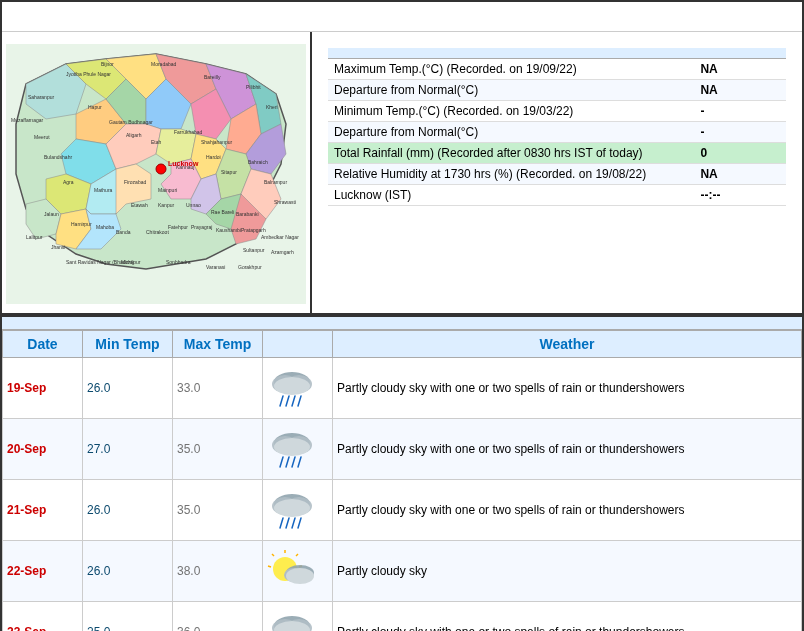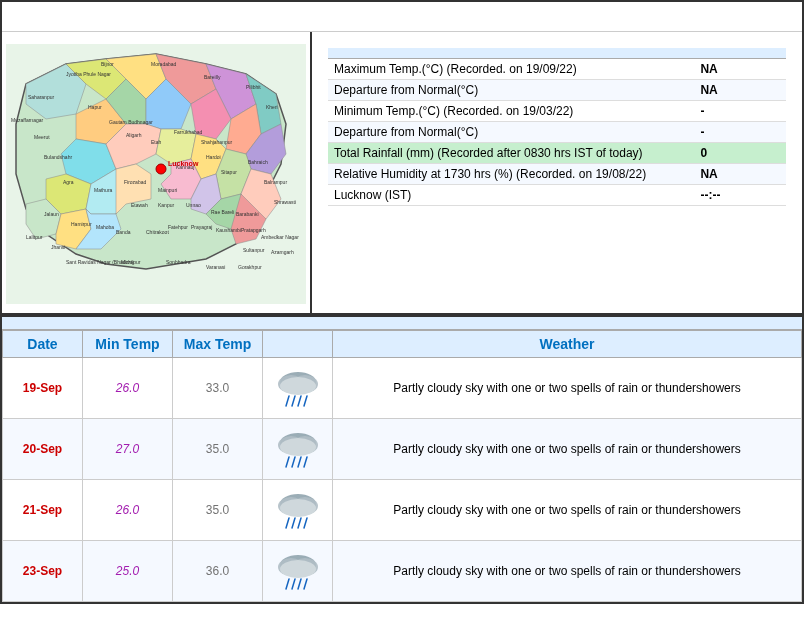--- a/index.html
+++ b/index.html
@@ -120,32 +120,32 @@
       background: #ddeeff;
       padding: 5px 4px;
       text-align: center;
       border: 1px solid #aaa;
       font-size: 14px;
       color: #0070c0;
     }
     .forecast-table td {
       border: 1px solid #ccc;
       padding: 6px 4px;
-      text-align: center;
+      text-align: left;
       vertical-align: middle;
       font-size: 12px;
     }
     .forecast-table tr:nth-child(odd) td {
       background: #fff;
     }
     .forecast-table tr:nth-child(even) td {
       background: #f5f9ff;
     }
     .date-col { color: #c00; font-weight: bold; width: 80px; }
-    .min-col { color: #a21caf; width: 90px; font-style: italic; }
+    .min-col { color: #0c4a6e; width: 90px; }
     .max-col { color: #737373; width: 90px; }
     .icon-col { width: 70px; }
     .weather-col { text-align: left; padding-left: 10px; }
   </style>
 </head>
 <body>
 
 <div class="main-container">
 
   <div class="header">
@@ -346,20 +346,37 @@
       <ellipse cx="32" cy="20" rx="13" ry="9" fill="#b0bec5" opacity="0.9"></ellipse>
       <ellipse cx="25" cy="22" rx="18" ry="9" fill="#cfd8dc"></ellipse>
       <line x1="16" y1="32" x2="13" y2="42" stroke="#1565c0" stroke-width="1.5" stroke-linecap="round"></line>
       <line x1="22" y1="32" x2="19" y2="42" stroke="#1565c0" stroke-width="1.5" stroke-linecap="round"></line>
       <line x1="28" y1="32" x2="25" y2="42" stroke="#1565c0" stroke-width="1.5" stroke-linecap="round"></line>
       <line x1="34" y1="32" x2="31" y2="42" stroke="#1565c0" stroke-width="1.5" stroke-linecap="round"></line>
     </svg></td>
             <td class="weather-col">Partly cloudy sky with one or two spells of rain or thundershowers</td>
           </tr>
           <tr>
+            <td class="date-col">22-Sep</td>
+            <td class="min-col">26.0</td>
+            <td class="max-col">38.0</td>
+            <td class="icon-col"><svg viewBox="0 0 50 45" width="50" height="45" xmlns="http://www.w3.org/2000/svg">
+      <circle cx="18" cy="22" r="12" fill="#ffeb3b" opacity="0.9"></circle>
+      <line x1="18" y1="6" x2="18" y2="3" stroke="#ffb300" stroke-width="1.5"></line>
+      <line x1="29" y1="9" x2="31" y2="7" stroke="#ffb300" stroke-width="1.5"></line>
+      <line x1="32" y1="20" x2="35" y2="19" stroke="#ffb300" stroke-width="1.5"></line>
+      <line x1="7" y1="9" x2="5" y2="7" stroke="#ffb300" stroke-width="1.5"></line>
+      <line x1="4" y1="20" x2="1" y2="19" stroke="#ffb300" stroke-width="1.5"></line>
+      <ellipse cx="33" cy="26" rx="14" ry="8" fill="#90a4ae" opacity="0.9"></ellipse>
+      <ellipse cx="27" cy="28" rx="10" ry="7" fill="#b0bec5"></ellipse>
+      <ellipse cx="33" cy="29" rx="14" ry="8" fill="#cfd8dc"></ellipse>
+    </svg></td>
+            <td class="weather-col">Partly cloudy sky</td>
+          </tr>
+          <tr>
             <td class="date-col">23-Sep</td>
             <td class="min-col">25.0</td>
             <td class="max-col">36.0</td>
             <td class="icon-col"><svg viewBox="0 0 50 45" width="50" height="45" xmlns="http://www.w3.org/2000/svg">
       <ellipse cx="25" cy="18" rx="18" ry="10" fill="#90a4ae" opacity="0.9"></ellipse>
       <ellipse cx="18" cy="20" rx="13" ry="9" fill="#b0bec5" opacity="0.9"></ellipse>
       <ellipse cx="32" cy="20" rx="13" ry="9" fill="#b0bec5" opacity="0.9"></ellipse>
       <ellipse cx="25" cy="22" rx="18" ry="9" fill="#cfd8dc"></ellipse>
       <line x1="16" y1="32" x2="13" y2="42" stroke="#1565c0" stroke-width="1.5" stroke-linecap="round"></line>
       <line x1="22" y1="32" x2="19" y2="42" stroke="#1565c0" stroke-width="1.5" stroke-linecap="round"></line>

